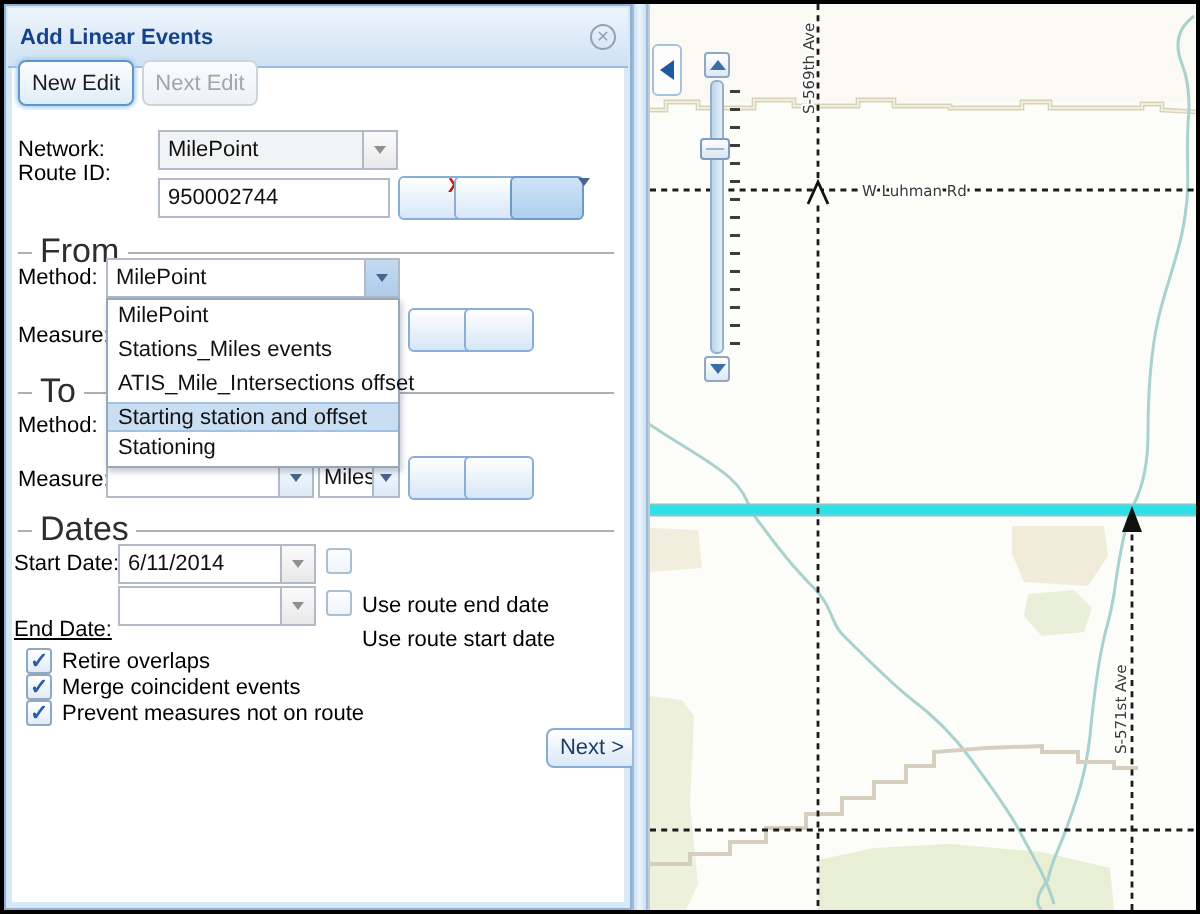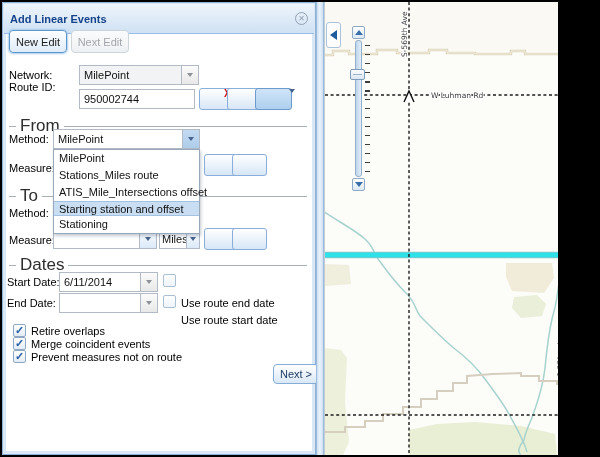--- a/index.html
+++ b/index.html
@@ -54,21 +54,21 @@
 
   .cb { position:absolute; width:13px; height:13px; border:1px solid #8fa9c4; border-radius:2px;
     background:linear-gradient(#ffffff,#e2ecf6); cursor:pointer; }
   .cb.light { border-color:#aabfd2; background:linear-gradient(#fdfeff,#eef4fa); }
   .cb.checked::after { content:"✓"; position:absolute; left:1px; top:-1px; font-size:11px; font-weight:bold; color:#2a62a5; }
 
   
   #splitter { position:absolute; left:316px; top:2px; width:8px; height:453px;
     background:linear-gradient(to right,#cbdff2,#ecf4fc 45%,#cbdff2);
     border-left:1px solid #9dbbda; border-right:1px solid #9dbbda; cursor:col-resize; }
-  #map { position:absolute; left:324px; top:2px; width:234px; height:453px;
+  #map { position:absolute; left:324px; top:2px; width:274px; height:453px;
     background:#fcfcf9; overflow:hidden; border-left:1px solid #c2ccd6; }
   #collapse-tab { position:absolute; left:1px; top:20px; width:15px; height:26px; background:#fdfdfe;
     border:1px solid #a9c2dc; border-radius:3px; display:flex; align-items:center; justify-content:center; cursor:pointer; z-index:5; }
   .tri-left { width:0; height:0; border-top:5px solid transparent; border-bottom:5px solid transparent; border-right:7px solid #1d5a9e; }
   .sbtn { position:absolute; width:13px; height:13px; border:1px solid #8fa9c4; border-radius:2px;
     background:linear-gradient(#ffffff,#dce9f5); display:flex; align-items:center; justify-content:center; cursor:pointer; z-index:5; }
   .tri-up { width:0; height:0; border-left:4px solid transparent; border-right:4px solid transparent; border-bottom:5px solid #3a6ea8; }
   .tri-down { width:0; height:0; border-left:4px solid transparent; border-right:4px solid transparent; border-top:5px solid #3a6ea8; }
   #slider-track { position:absolute; left:30px; top:38px; width:7px; height:137px;
     background:linear-gradient(to right,#bcd4ea,#e4eff9); border:1px solid #93afcb; border-radius:3px; z-index:4; }
@@ -184,40 +184,40 @@
     </div>
     <div class="ibtn" style="left:229px; top:225px;">
       <svg width="14" height="14" viewBox="0 0 14 14">
         <circle cx="5.6" cy="5.6" r="3.8" fill="#ddeefb" stroke="#67839f" stroke-width="1.5"></circle>
         <line x1="8.6" y1="8.6" x2="12.6" y2="12.6" stroke="#8a4a34" stroke-width="2"></line>
       </svg>
     </div>
 
     <div id="droplist">
       <div class="opt">MilePoint</div>
-      <div class="opt">Stations_Miles route</div>
+      <div class="opt">Stations_Miles events</div>
       <div class="opt">ATIS_Mile_Intersections offset</div>
       <div class="opt selected">Starting station and offset</div>
       <div class="opt">Stationing</div>
     </div>
 
     <div class="legend" style="top:252px;">
         <span>Dates</span>
       </div>
     <div class="lbl" style="left:4px; top:273px;">Start Date:</div>
     <div class="combo" style="left:56px; top:269px; width:99px;">
       <div class="val">6/11/2014</div>
       <div class="trig gray">
           <span class="arr"></span>
         </div>
     </div>
     <div class="cb light" style="left:160px; top:271px;"></div>
     <div class="lbl" style="left:178px; top:273px;margin-top:38px;">Use route start date</div>
 
-    <div class="lbl" style="left:4px; top:294px;">End Date:</div>
+    <div class="lbl" style="left:4px; top:306px;text-decoration:underline;">End Date:</div>
     <div class="combo" style="left:56px; top:290px; width:99px;">
       <div class="val"></div>
       <div class="trig gray">
           <span class="arr"></span>
         </div>
     </div>
     <div class="cb light" style="left:160px; top:292px;"></div>
     <div class="lbl" style="left:178px; top:294px;">Use route end date</div>
 
     <div class="cb checked" style="left:10px; top:321px;"></div>

